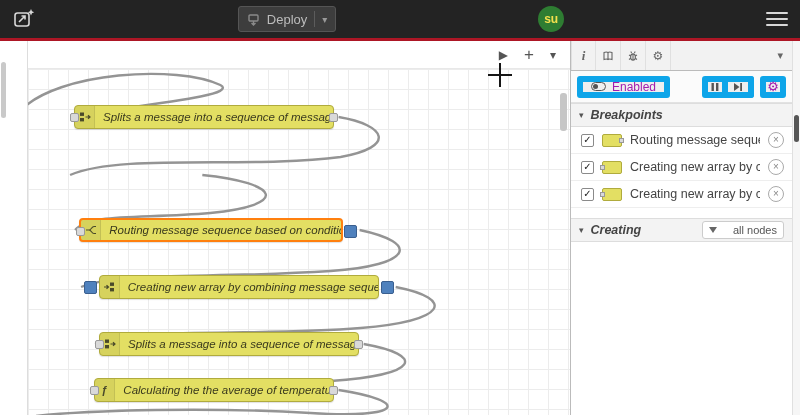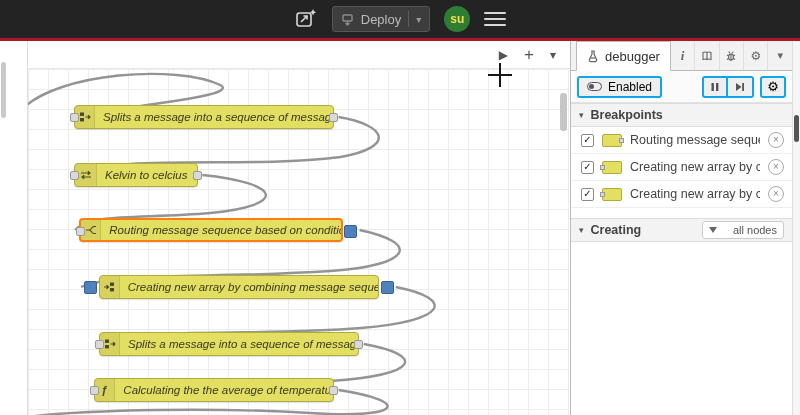--- a/index.html
+++ b/index.html
@@ -1,21 +1,21 @@
 <!DOCTYPE html>
 <html><head>
 <meta charset="utf-8">
 <style>
   * { margin:0; padding:0; box-sizing:border-box; }
   html,body { width:800px; height:415px; overflow:hidden; }
   body { font-family:"Liberation Sans","DejaVu Sans",sans-serif; background:#fff; color:#333; }
   .page { width:800px; height:415px; display:flex; flex-direction:column; }
 
   
-  header { height:38px; background:#232323; display:flex; align-items:center; justify-content:center; gap:14px; padding:0 12px; flex:0 0 auto; }
+  header { height:38px; background:#232323; display:flex; align-items:center; justify-content:space-between; gap:14px; padding:0 12px; flex:0 0 auto; }
   .ai-btn { background:none; border:none; cursor:pointer; height:28px; display:flex; align-items:center; }
   .deploy { height:26px; background:#3d3d3d; border:1px solid #555; border-radius:3px; display:flex; align-items:center; gap:7px; padding:0 8px; color:#bcbcbc; font-size:13px; cursor:pointer; }
   .dsep { width:1px; height:16px; background:#5c5c5c; }
   .dchev { color:#9a9a9a; font-size:10px; }
   .avatar { width:26px; height:26px; border-radius:50%; background:#2e7d32; display:flex; align-items:center; justify-content:center; color:#f4e04d; font-size:12px; font-weight:bold; cursor:pointer; }
   .burger { width:22px; display:flex; flex-direction:column; gap:4px; cursor:pointer; padding:4px 0; }
   .burger i { display:block; height:2px; background:#d8d8d8; border-radius:1px; }
 
   .redline { height:3px; background:#ad1625; flex:0 0 auto; }
 
@@ -53,34 +53,34 @@
   
   .sidebar { width:222px; flex:0 0 auto; border-left:1px solid #bbb; background:#fff; display:flex; flex-direction:column; }
   .tabbar { height:30px; background:#f2f2f2; border-bottom:1px solid #bbb; display:flex; align-items:stretch; }
   .tab.active { background:#fff; border:1px solid #bbb; border-bottom:1px solid #fff; margin-bottom:-1px; margin-left:5px; display:flex; align-items:center; gap:6px; padding:0 10px; font-size:13px; color:#333; cursor:pointer; }
   .itab { width:25px; display:flex; align-items:center; justify-content:center; color:#666; font-size:12px; cursor:pointer; border-right:1px solid #e0e0e0; }
   .itab:first-of-type { border-left:1px solid #e0e0e0; }
   .info-i { font-family:"Liberation Serif",serif; font-style:italic; font-weight:bold; font-size:13px; }
   .tab-chev { margin-left:auto; display:flex; align-items:center; padding:0 9px; color:#666; font-size:11px; cursor:pointer; }
 
   .dbg-toolbar { height:32px; display:flex; align-items:center; gap:6px; padding:0 6px; border-bottom:1px solid #e2e2e2; background:#fbfbfb; }
-  .sbtn { background:#efefef; border:2px solid #0ea5e9; border-radius:3px; color:#000000; font-size:12px; cursor:pointer; display:flex; align-items:center; justify-content:center; }
+  .sbtn { background:#efefef; border:6px solid #0ea5e9; border-radius:3px; color:#a21caf; font-size:12px; cursor:pointer; display:flex; align-items:center; justify-content:center; }
   .enabled-btn { height:22px; gap:6px; padding:0 8px; }
   .tgl { width:15px; height:9px; border:1px solid #555; border-radius:5px; position:relative; display:inline-block; }
   .tgl::after { content:""; position:absolute; left:1px; top:1px; width:5px; height:5px; background:#555; border-radius:50%; }
   .spacer { flex:1; }
   .btn-group { display:flex; }
   .btn-group .sbtn { width:26px; height:22px; }
   .btn-group .sbtn:first-child { border-radius:3px 0 0 3px; }
   .btn-group .sbtn:last-child { border-radius:0 3px 3px 0; border-left:none; }
   .gear-btn { width:26px; height:22px; font-size:13px; }
 
   .section-header { height:24px; background:#f3f3f3; border-top:1px solid #ddd; border-bottom:1px solid #ddd; display:flex; align-items:center; gap:7px; padding:0 8px; flex:0 0 auto; cursor:pointer; }
   .sec-chev { color:#555; font-size:9px; }
-  .sec-title { font-size:12.5px; font-weight:bold; color:#444; }
+  .sec-title { font-size:12.5px; font-weight:bold; color:#444;font-style:italic; }
   .gap10 { height:10px; flex:0 0 auto; }
 
   .bp-row { height:27px; display:flex; align-items:center; gap:8px; padding:0 8px 0 10px; border-bottom:1px solid #eee; flex:0 0 auto; }
   .cbx { width:13px; height:13px; border:1px solid #8a8a8a; border-radius:2px; background:#fff; display:flex; align-items:center; justify-content:center; font-size:10px; color:#222; cursor:pointer; line-height:1; }
   .mini { width:20px; height:13px; background:#e3df63; border:1px solid #b0ab3d; border-radius:2px; position:relative; flex:0 0 auto; }
   .mini .p { position:absolute; width:5px; height:5px; background:#d9d9d9; border:1px solid #999; top:3px; }
   .mini .p.r { right:-3px; } .mini .p.l { left:-3px; }
   .bp-label { flex:1; font-size:12.5px; color:#444; white-space:nowrap; overflow:hidden; }
   .bp-x { width:16px; height:16px; border:1px solid #aaa; border-radius:50%; background:#fff; color:#888; font-size:10px; line-height:1; display:flex; align-items:center; justify-content:center; cursor:pointer; flex:0 0 auto; }
 
@@ -157,31 +157,20 @@
                 <rect x="1" y="1.5" width="4" height="3.4" fill="#4a4a2a"></rect>
                 <rect x="1" y="7" width="4" height="3.4" fill="#4a4a2a"></rect>
                 <path d="M6.5 6 H10.5 M9 4.2 L11 6 L9 7.8" stroke="#4a4a2a" fill="none" stroke-width="1.2"></path>
               </svg>
           </span>
           <span class="node-label">Splits a message into a sequence of messages.</span>
           <span class="port left"></span>
           <span class="port right"></span>
         </div>
 
-        <div class="node" style="left:46px; top:94px; width:124px;">
-          <span class="node-icon">
-            <svg class="ic" width="12" height="12" viewBox="0 0 12 12">
-                <path d="M1 4 H9.5 M7.8 2.2 L10 4 L7.8 5.8" stroke="#4a4a2a" fill="none" stroke-width="1.2"></path>
-                <path d="M11 8 H2.5 M4.2 6.2 L2 8 L4.2 9.8" stroke="#4a4a2a" fill="none" stroke-width="1.2"></path>
-              </svg>
-          </span>
-          <span class="node-label">Kelvin to celcius</span>
-          <span class="port left"></span>
-          <span class="port right"></span>
-        </div>
 
         <div class="node selected" style="left:51px; top:149px; width:264px;">
           <span class="node-icon">
             <svg class="ic" width="12" height="12" viewBox="0 0 12 12">
                 <path d="M1 6 H4 C6.5 6 6.5 2.5 9 2.5 H11 M4 6 C6.5 6 6.5 9.5 9 9.5 H11" stroke="#4a4a2a" fill="none" stroke-width="1.2"></path>
               </svg>
           </span>
           <span class="node-label">Routing message sequence based on condition</span>
           <span class="port left"></span>
           <span class="bp-square right"></span>
@@ -225,27 +214,20 @@
 
       <div class="crosshair">
         <span class="v"></span>
           <span class="h"></span>
       </div>
     </div>
 
     <aside class="sidebar">
 
       <div class="tabbar">
-        <div class="tab active">
-          <svg class="ic" width="12" height="13" viewBox="0 0 12 13">
-            <path d="M4.2 1 H7.8 M5 1 V4.2 L2.4 9.4 A1.6 1.6 0 0 0 3.9 11.6 H8.1 A1.6 1.6 0 0 0 9.6 9.4 L7 4.2 V1" fill="none" stroke="#666" stroke-width="1.2"></path>
-            <path d="M3.4 8 H8.6" stroke="#666" stroke-width="1.2"></path>
-          </svg>
-          <span>debugger</span>
-        </div>
         <div class="itab">
           <span class="info-i">i</span>
         </div>
         <div class="itab">
           <svg class="ic" width="12" height="12" viewBox="0 0 12 12">
             <path d="M2 2.5 C3.5 1.8 5 1.8 6 2.5 C7 1.8 8.5 1.8 10 2.5 V9.5 C8.5 8.8 7 8.8 6 9.5 C5 8.8 3.5 8.8 2 9.5 Z M6 2.5 V9.5" fill="none" stroke="#666" stroke-width="1.1"></path>
           </svg>
         </div>
         <div class="itab">
           <svg class="ic" width="12" height="12" viewBox="0 0 12 12">

